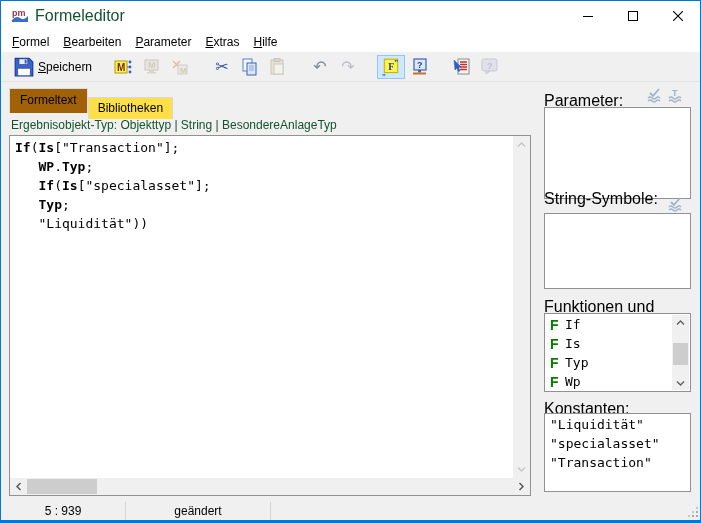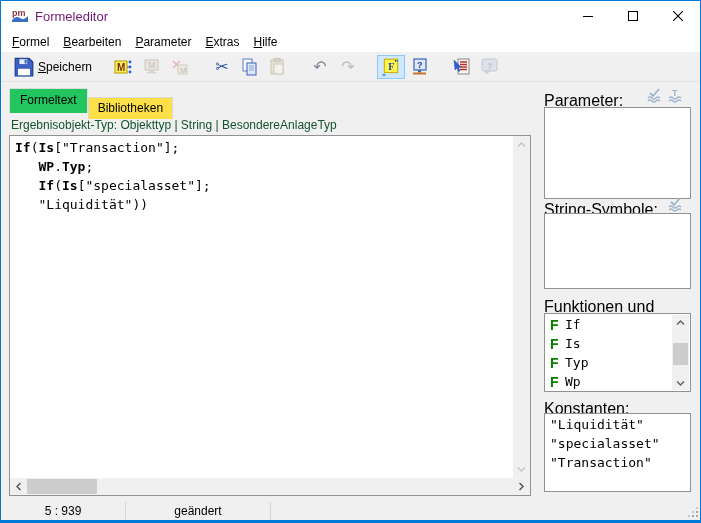--- a/index.html
+++ b/index.html
@@ -5,21 +5,21 @@
   * { margin:0; padding:0; box-sizing:border-box; }
   html,body { width:701px; height:523px; font-family:"Liberation Sans", sans-serif; }
   .window {
     position:relative; width:701px; height:523px; background:#f0f0f0;
     border:1px solid #0078d7; border-bottom-width:3px;
     font-size:12px; color:#000; overflow:hidden;
   }
   
   .titlebar { height:30px; background:#ffffff; display:flex; align-items:center; }
   .app-icon { margin:0 6px 0 10px; width:18px; height:16px; flex:0 0 auto; }
-  .title-text { flex:1; font-size:13px; color:#701a75; }
+  .title-text { flex:1; font-size:16px; color:#14532d; }
   .win-btns { display:flex; height:30px; }
   .win-btn { width:45px; height:30px; display:flex; align-items:center; justify-content:center; }
   .win-btn svg { display:block; }
   
   .menubar { height:21px; background:#ffffff; display:flex; align-items:center; padding-left:4px; }
   .menu-item { padding:2px 7px; }
   .menu-item u { text-decoration:underline; }
   
   .toolbar { height:30px; background:#f0f0f0; border-bottom:1px solid #e3e3e3;
              display:flex; align-items:center; padding-left:10px; }
@@ -30,21 +30,21 @@
   .tb-ico { width:20px; height:20px; display:flex; align-items:center; justify-content:center;
             font-size:14px; }
   .tb-active { background:#cde8ff; border:1px solid #92c7ef; }
   .dis { opacity:.95; }
   
   .content { position:relative; height:421px; background:#f0f0f0; }
   
   .tabstrip { position:absolute; left:8px; top:6px; display:flex; align-items:flex-end; }
   .tab { padding:3px 9px 4px; border:1px solid #d9d9d9; border-bottom:none; background:#fde047;
          position:relative; top:6px; font-size:12px; }
-  .tab.active { background:#22c55e; border-color:#dcdcdc; padding:4px 10px 6px; top:0; z-index:2; }
+  .tab.active { background:#a16207; border-color:#dcdcdc; padding:4px 10px 6px; top:0; z-index:2; }
   .result-type { position:absolute; left:10px; top:36px; font-size:12px; color:#14532d; }
   
   .editor { position:absolute; left:8px; top:53px; width:522px; height:361px;
             background:#ffffff; border:1px solid #919191; }
   .code-area { position:absolute; left:0; top:0; right:17px; bottom:17px; overflow:hidden;
                padding:2px 0 0 5px; font-family:"DejaVu Sans Mono", monospace; font-size:13px; }
   .code-line { white-space:pre; line-height:19px; color:#000; }
   .code-line b { font-weight:bold; }
   
   .vsb { position:absolute; top:0; right:0; bottom:17px; width:17px; background:#f0f0f0; }
@@ -222,20 +222,21 @@
       <div class="tab">Bibliotheken</div>
     </div>
 
     <div class="result-type">Ergebnisobjekt-Typ: Objekttyp | String | BesondereAnlageTyp</div>
 
     <div class="editor">
       <div class="code-area">
           <div class="code-line"><b>If</b>(<b>Is</b>["Transaction"];</div>
           <div class="code-line">   <b>WP</b>.<b>Typ</b>;</div>
           <div class="code-line">   <b>If</b>(<b>Is</b>["specialasset"];</div>
+          <div class="code-line">   <b>Typ</b>;</div>
           <div class="code-line">   "Liquidität"))</div>
         </div>
       <div class="vsb">
         <div class="sb-arrow up">
           <svg width="9" height="5" viewBox="0 0 9 5">
               <path d="M1 4.5 L4.5 1 L8 4.5" fill="none" stroke="#c5c5c5" stroke-width="1.4"></path>
             </svg>
         </div>
         <div class="sb-arrow down">
           <svg width="9" height="5" viewBox="0 0 9 5">
@@ -265,21 +266,21 @@
         <path d="M4 6 L7 9 L13 2" fill="none" stroke="#9fb4cc" stroke-width="1.8"></path>
         <path d="M2 11 q2 -2 4 0 q2 2 4 0 q2 -2 4 0 M2 14 q2 -2 4 0 q2 2 4 0 q2 -2 4 0" fill="none" stroke="#9fb4cc" stroke-width="1.3"></path>
       </svg>
       <svg width="17" height="17" viewBox="0 0 17 17">
         <text x="5" y="9" font-size="9" font-weight="bold" fill="#9fb4cc" font-family="Liberation Sans, sans-serif">T</text>
         <path d="M2 11 q2 -2 4 0 q2 2 4 0 q2 -2 4 0 M2 14 q2 -2 4 0 q2 2 4 0 q2 -2 4 0" fill="none" stroke="#9fb4cc" stroke-width="1.3"></path>
       </svg>
     </div>
     <div class="rp-box" style="top:25px; height:92px;"></div>
 
-    <div class="rp-label" style="top:119px;">String-Symbole:</div>
+    <div class="rp-label" style="top:108px;">String-Symbole:</div>
     <div class="rp-icons" style="left:666px; top:114px;">
       <svg width="17" height="17" viewBox="0 0 17 17">
         <path d="M4 6 L7 9 L13 2" fill="none" stroke="#9fb4cc" stroke-width="1.8"></path>
         <path d="M2 11 q2 -2 4 0 q2 2 4 0 q2 -2 4 0 M2 14 q2 -2 4 0 q2 2 4 0 q2 -2 4 0" fill="none" stroke="#9fb4cc" stroke-width="1.3"></path>
       </svg>
     </div>
     <div class="rp-box" style="top:131px; height:76px;"></div>
 
     <div class="rp-label" style="top:216px;">Funktionen und Makros:</div>
     <div class="rp-box" style="top:231px; height:79px;">

